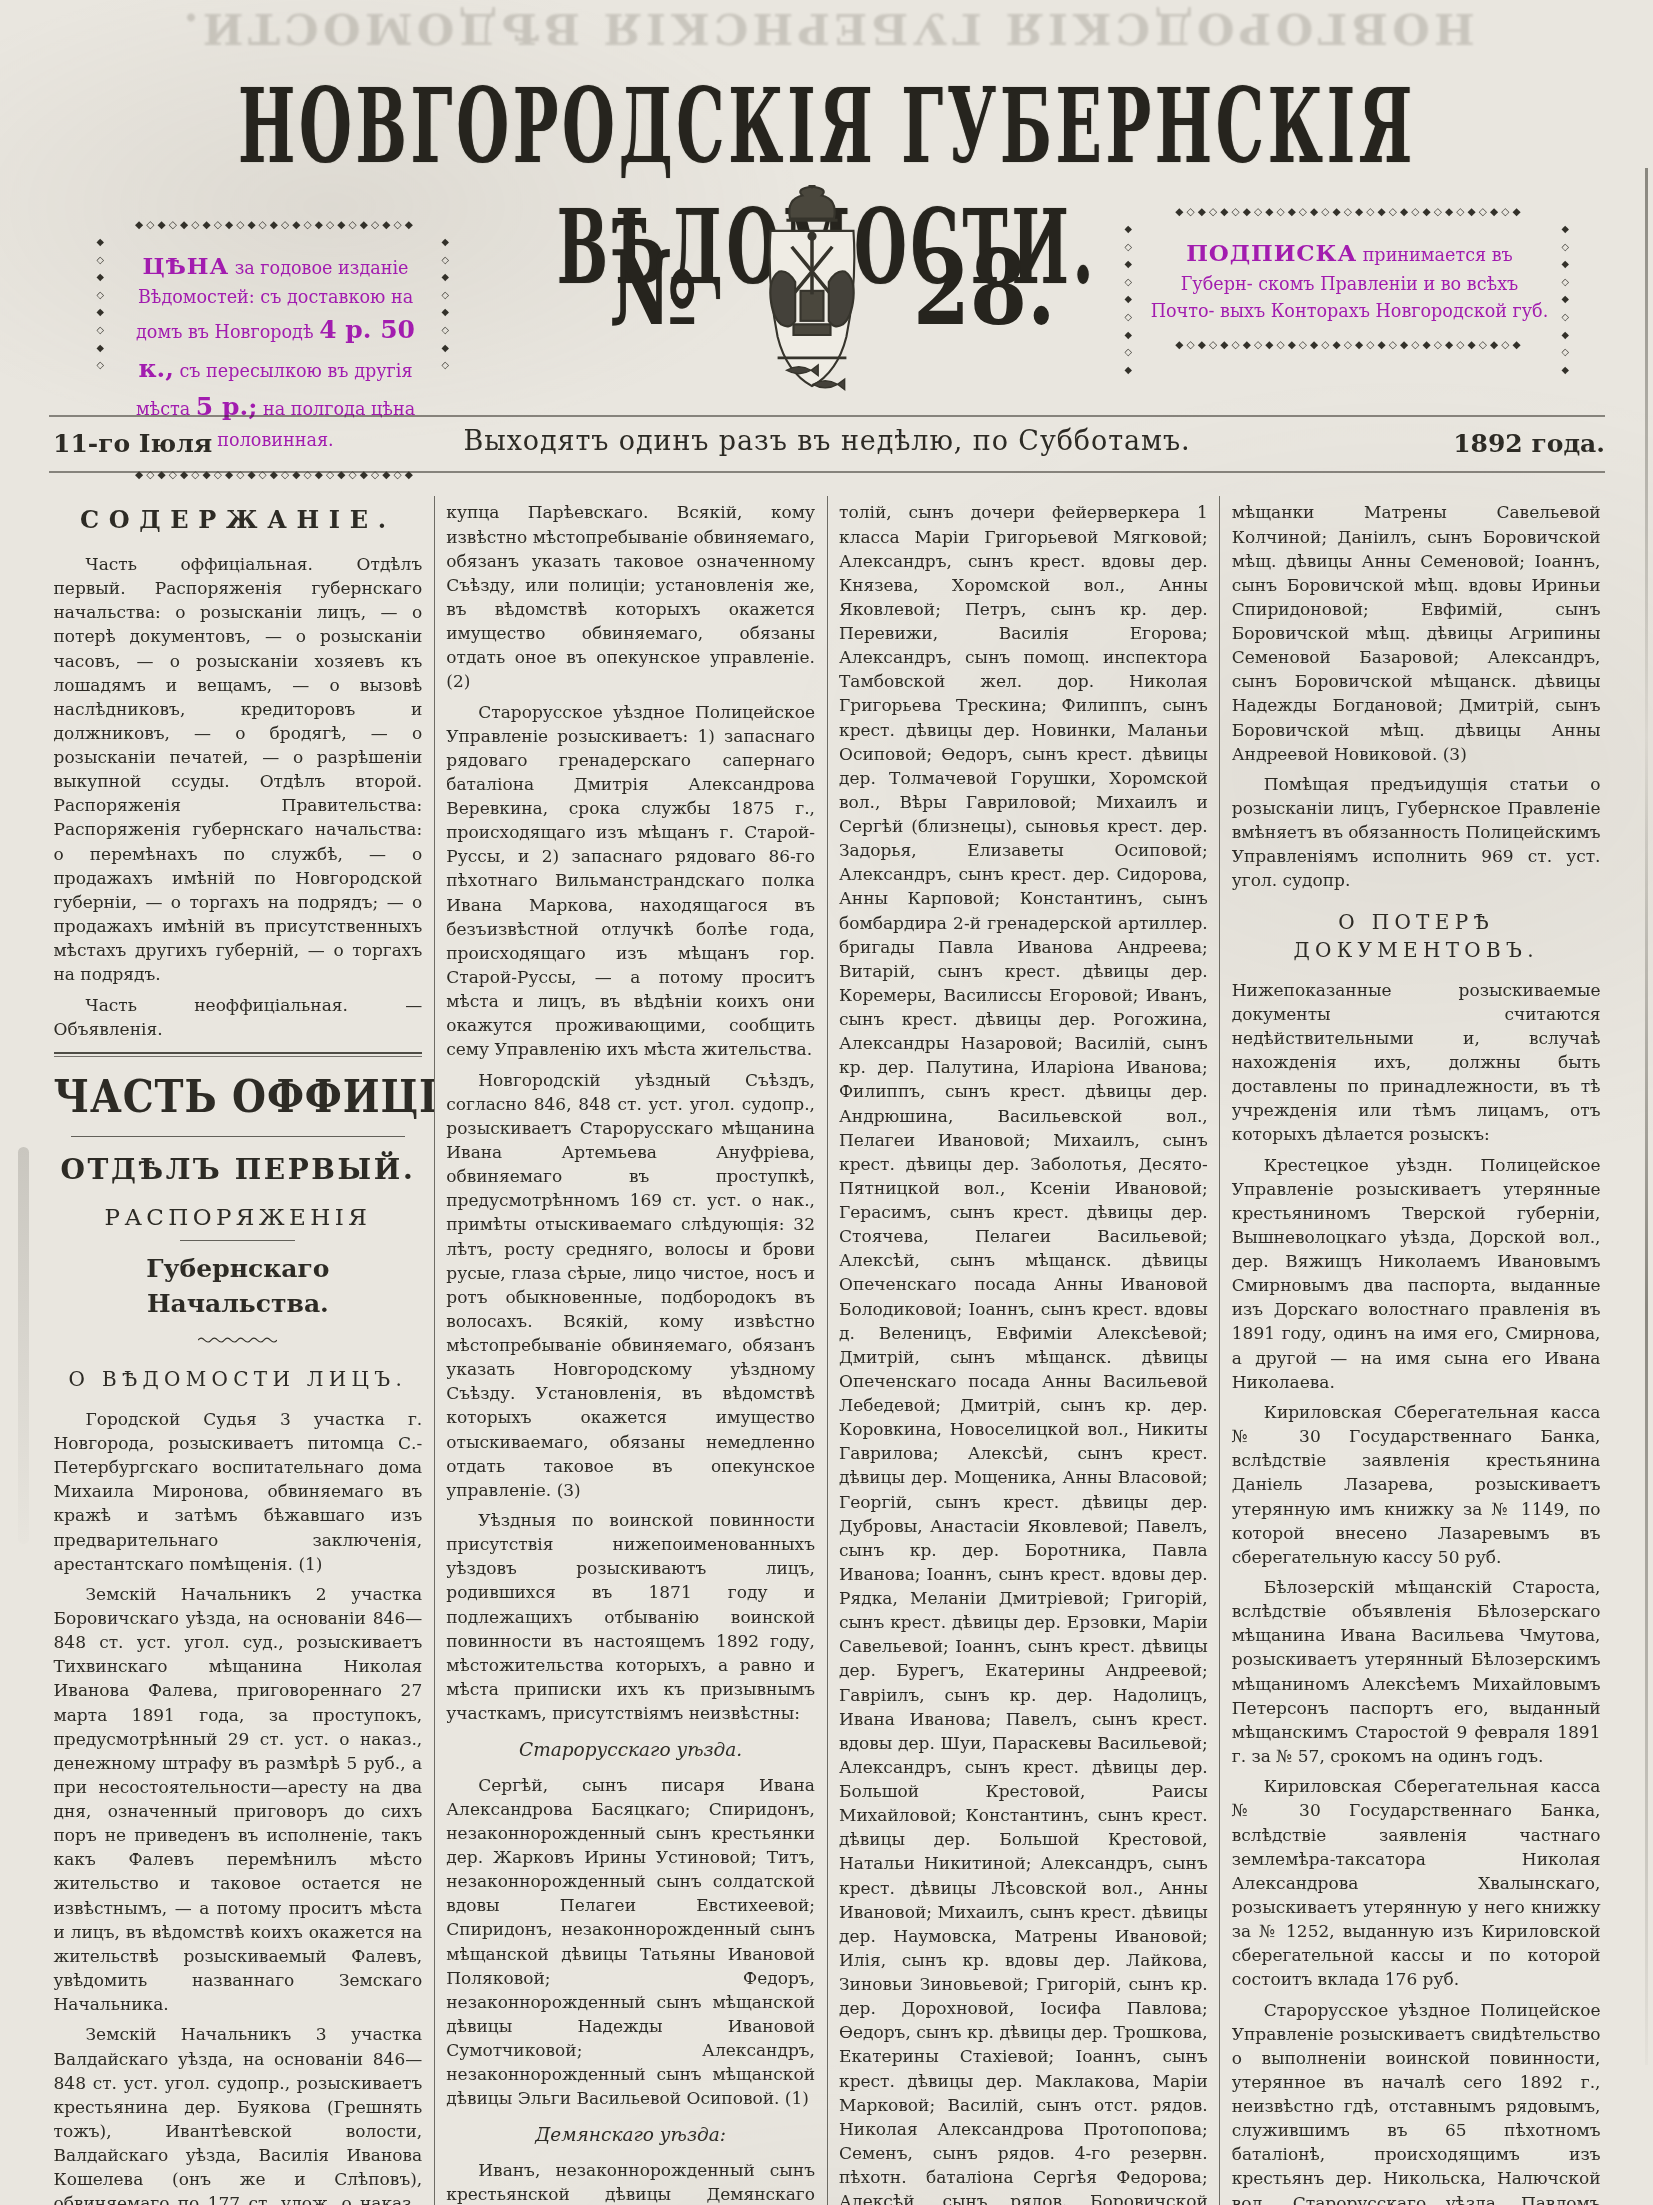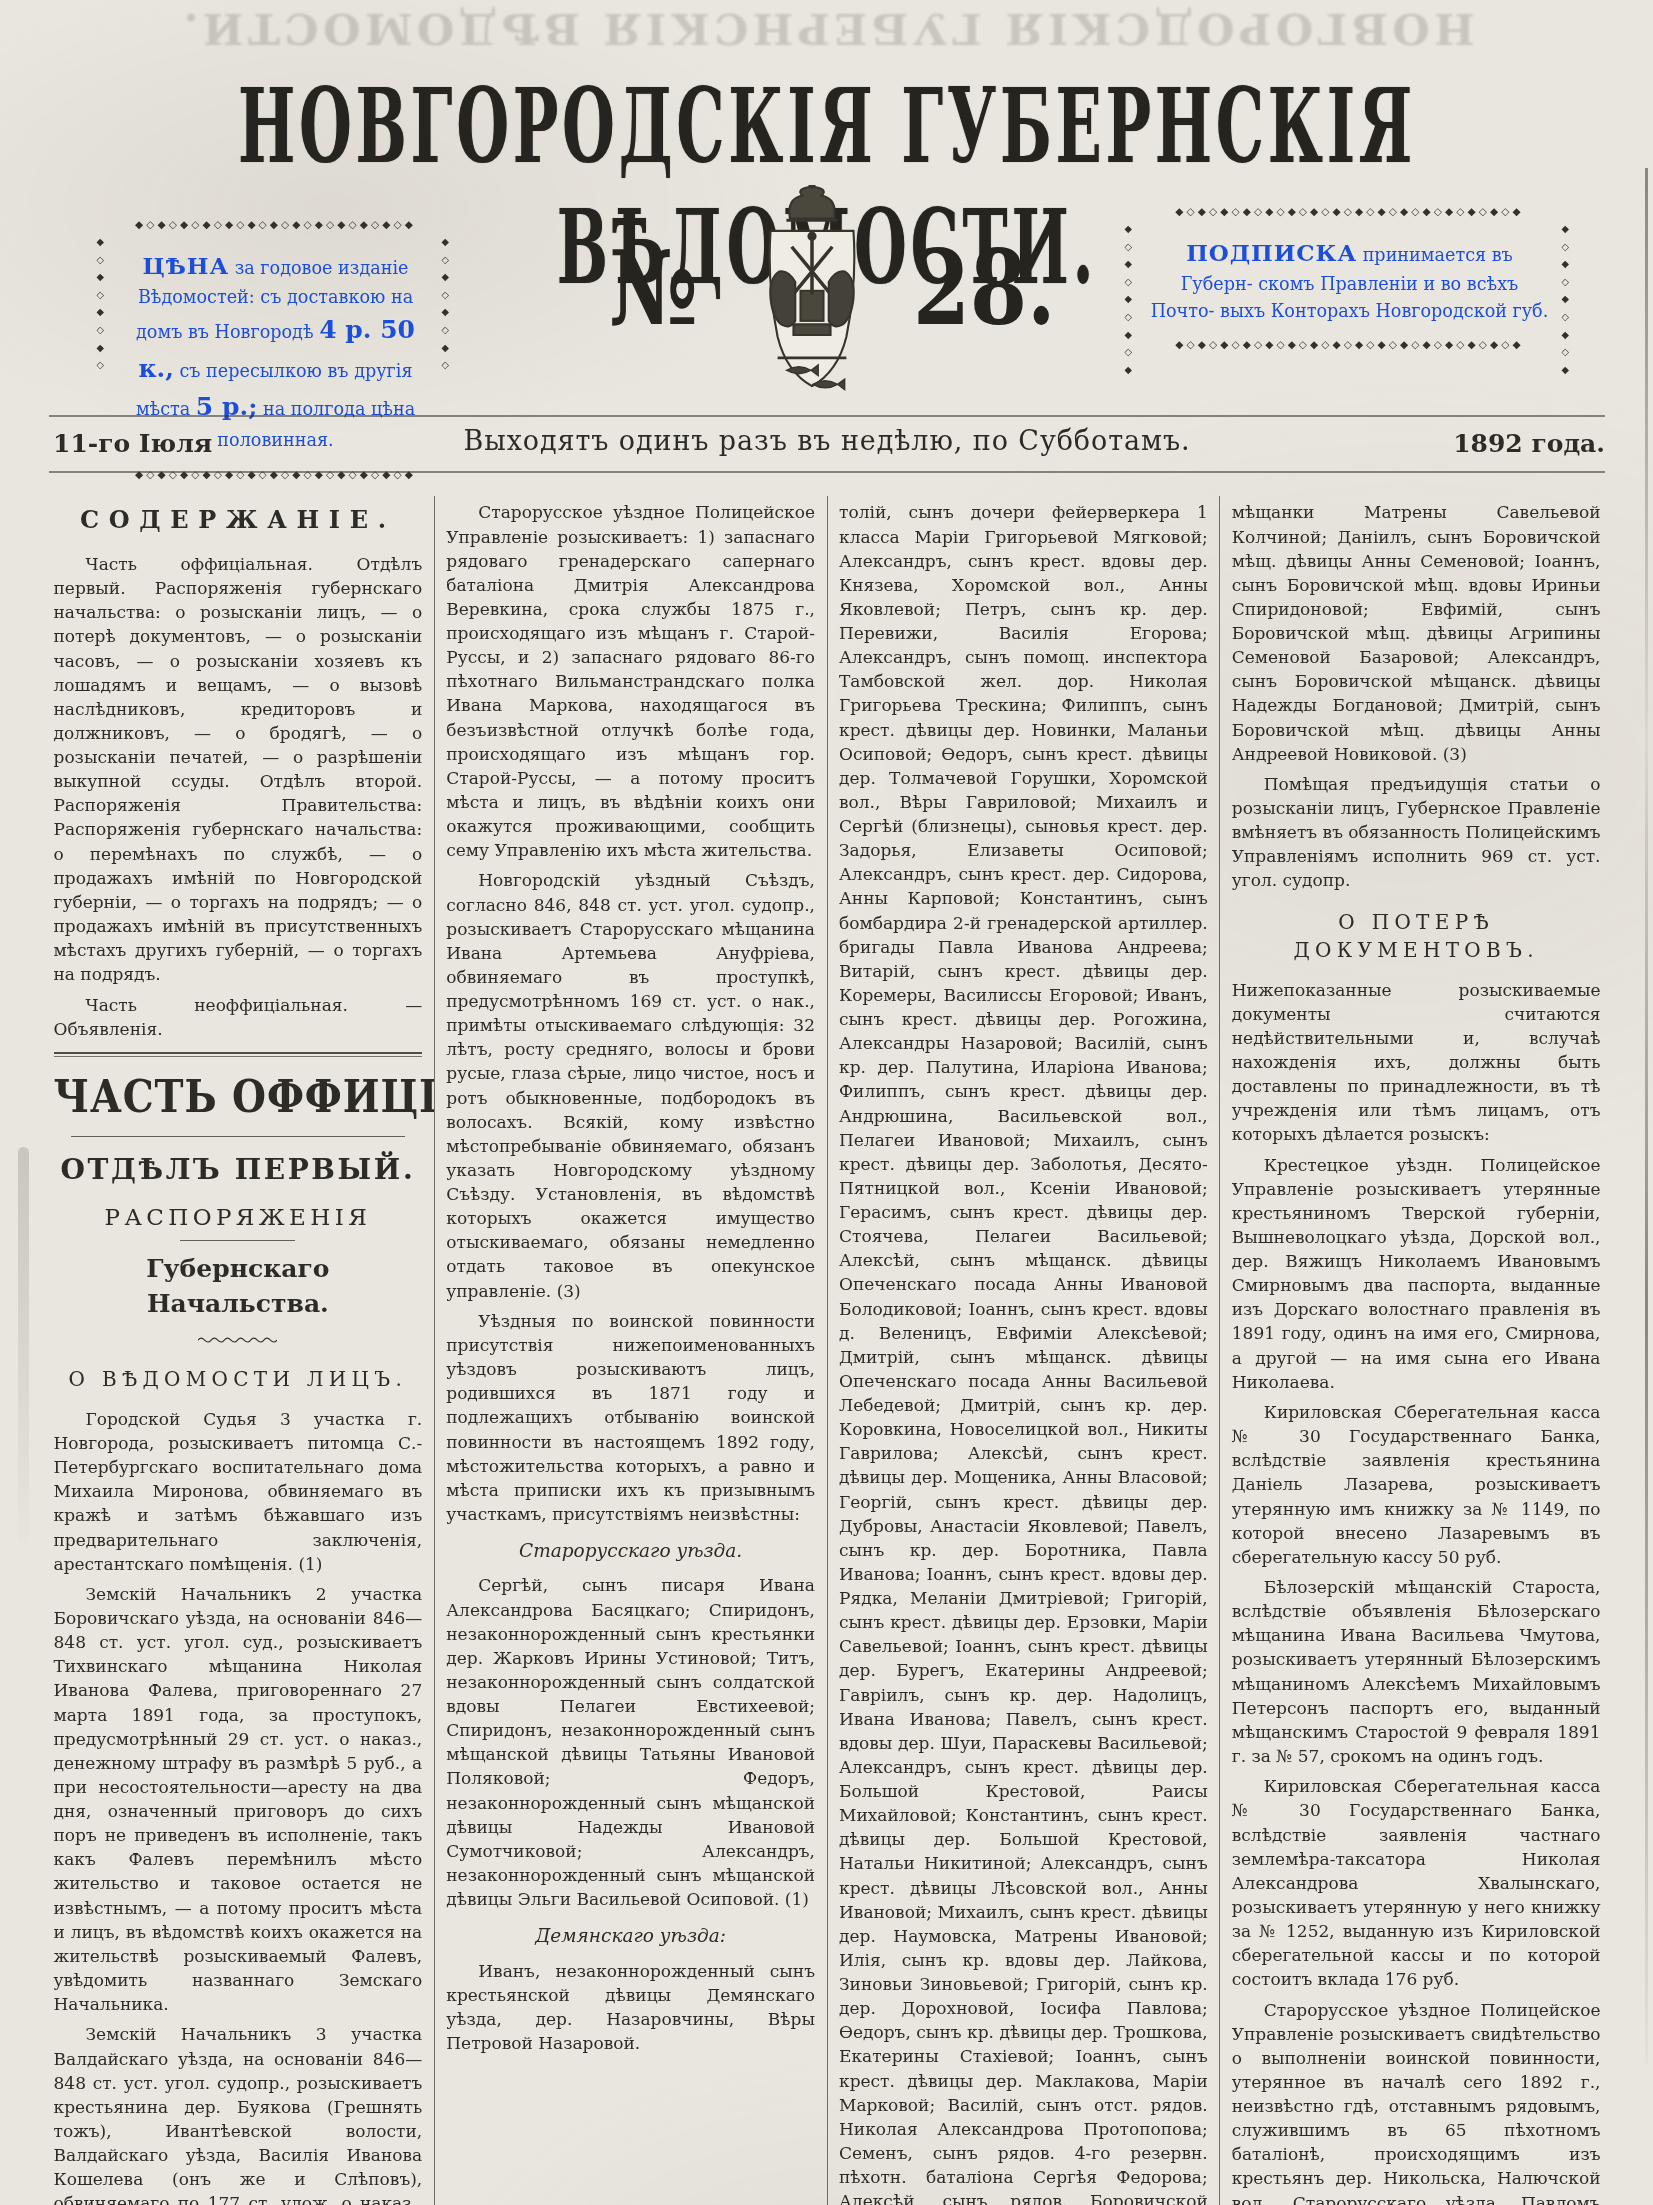--- a/index.html
+++ b/index.html
@@ -23,21 +23,21 @@
     font-size:66px;font-weight:bold;letter-spacing:4px;color:#26241e;
     transform:scale(.92,1.55);transform-origin:50% 0;
     text-shadow:0 0 0.9px rgba(40,38,30,.55);
   }
   .hairline{position:absolute;left:49px;right:49px;height:0;border-top:1.3px solid rgba(52,50,42,.55);}
   
   .orn-box{position:absolute;color:#2b2922;}
   .orn-row{font-family:"DejaVu Sans",sans-serif;font-size:10.6px;letter-spacing:3.1px;line-height:12.3px;white-space:nowrap;overflow:hidden;text-align:center;color:#33312a;}
   .orn-col{position:absolute;top:15px;bottom:15px;width:13.2px;font-family:"DejaVu Sans",sans-serif;font-size:9.7px;line-height:17.6px;word-break:break-all;overflow:hidden;color:#33312a;}
   .orn-col.left{left:-2.6px;} .orn-col.right{right:-2.6px;}
-  .orn-inner{padding:17.6px 22px 13.2px 22px;text-align:center;font-size:17.6px;line-height:1.55;color:#1d4ed8;}
+  .orn-inner{padding:17.6px 22px 13.2px 22px;text-align:center;font-size:17.6px;line-height:1.55;color:#a21caf;}
   .orn-inner .cap{font-size:23px;font-weight:bold;letter-spacing:0.9px;}
   .orn-inner .amt{font-size:25px;font-weight:bold;}
   
   .issue-sign,.issue-num{position:absolute;font-size:82px;font-weight:bold;color:#26241e;transform:scaleY(1.25);}
   .arms{position:absolute;}
   
   .dateline{position:absolute;left:49px;right:49px;top:421px;height:44px;}
   .dl-left{position:absolute;left:4px;top:8px;font-size:25px;font-weight:bold;}
   .dl-center{position:absolute;left:0;width:100%;text-align:center;top:4.4px;font-size:27px;font-weight:normal;letter-spacing:0.9px;}
   .dl-right{position:absolute;right:0;top:8px;font-size:25px;font-weight:bold;}
@@ -140,20 +140,21 @@
       <div class="b-h-bold">Губернскаго Начальства.</div>
       <div class="b-wavy"><svg width="79" height="6.2" viewBox="0 0 180 14">
           <path d="M0 7 q7 -9 15 0 t15 0 t15 0 t15 0 t15 0 t15 0 t15 0 t15 0 t15 0 t15 0 t15 0 t15 0" fill="none" stroke="#36342c" stroke-width="2.4"></path>
         </svg></div>
       <div class="b-h-caps2">О ВѢДОМОСТИ ЛИЦЪ.</div>
       <div class="b-para">Городской Судья 3 участка г. Новгорода, розыскиваетъ питомца С.-Петербургскаго воспитательнаго дома Михаила Миронова, обвиняемаго въ кражѣ и затѣмъ бѣжавшаго изъ предварительнаго заключенія, арестантскаго помѣщенія. (1)</div>
       <div class="b-para">Земскій Начальникъ 2 участка Боровичскаго уѣзда, на основаніи 846—848 ст. уст. угол. суд., розыскиваетъ Тихвинскаго мѣщанина Николая Иванова Фалева, приговореннаго 27 марта 1891 года, за проступокъ, предусмотрѣнный 29 ст. уст. о наказ., денежному штрафу въ размѣрѣ 5 руб., а при несостоятельности—аресту на два дня, означенный приговоръ до сихъ поръ не приведенъ въ исполненіе, такъ какъ Фалевъ перемѣнилъ мѣсто жительство и таковое остается не извѣстнымъ, — а потому проситъ мѣста и лицъ, въ вѣдомствѣ коихъ окажется на жительствѣ розыскиваемый Фалевъ, увѣдомить названнаго Земскаго Начальника.</div>
       <div class="b-para">Земскій Начальникъ 3 участка Валдайскаго уѣзда, на основаніи 846—848 ст. уст. угол. судопр., розыскиваетъ крестьянина дер. Буякова (Грешнять тожъ), Ивантѣевской волости, Валдайскаго уѣзда, Василія Иванова Кошелева (онъ же и Слѣповъ), обвиняемаго по 177 ст. улож. о наказ., въ присвоеніи и растратѣ лошади съ упряжью, взятой имъ, Кошелевымъ, на время, отъ кр. дер. Перхова, Рядовской вол., Боровичскаго уѣзда Василія Алексѣева; примѣты отыскиваемаго Кошелева: 35 лѣтъ, росту выше средняго, волосы и брови русые, борода рѣдкая русая, лицо продолговатое и нѣсколько щедроватое, слѣпъ на оба глаза, говоритъ (или поетъ) баритономъ, занимается прошеніемъ милостыни. Всякій, кому извѣстно мѣстопробываніе розыскиваемаго Кошелева, обязанъ указать упомянутому Земскому Начальнику, или мѣстной полиціи, гдѣ онъ, Кошелевъ, находится.</div>
     </div>
   <div class="col">
+      <div class="b-para-noindent">купца Парѣевскаго. Всякій, кому извѣстно мѣстопребываніе обвиняемаго, обязанъ указать таковое означенному Съѣзду, или полиціи; установленія же, въ вѣдомствѣ которыхъ окажется имущество обвиняемаго, обязаны отдать оное въ опекунское управленіе. (2)</div>
       <div class="b-para">Старорусское уѣздное Полицейское Управленіе розыскиваетъ: 1) запаснаго рядоваго гренадерскаго сапернаго баталіона Дмитрія Александрова Веревкина, срока службы 1875 г., происходящаго изъ мѣщанъ г. Старой-Руссы, и 2) запаснаго рядоваго 86-го пѣхотнаго Вильманстрандскаго полка Ивана Маркова, находящагося въ безъизвѣстной отлучкѣ болѣе года, происходящаго изъ мѣщанъ гор. Старой-Руссы, — а потому проситъ мѣста и лицъ, въ вѣдѣніи коихъ они окажутся проживающими, сообщить сему Управленію ихъ мѣста жительства.</div>
       <div class="b-para">Новгородскій уѣздный Съѣздъ, согласно 846, 848 ст. уст. угол. судопр., розыскиваетъ Старорусскаго мѣщанина Ивана Артемьева Ануфріева, обвиняемаго въ проступкѣ, предусмотрѣнномъ 169 ст. уст. о нак., примѣты отыскиваемаго слѣдующія: 32 лѣтъ, росту средняго, волосы и брови русые, глаза сѣрые, лицо чистое, носъ и ротъ обыкновенные, подбородокъ въ волосахъ. Всякій, кому извѣстно мѣстопребываніе обвиняемаго, обязанъ указать Новгородскому уѣздному Съѣзду. Установленія, въ вѣдомствѣ которыхъ окажется имущество отыскиваемаго, обязаны немедленно отдать таковое въ опекунское управленіе. (3)</div>
       <div class="b-para">Уѣздныя по воинской повинности присутствія нижепоименованныхъ уѣздовъ розыскиваютъ лицъ, родившихся въ 1871 году и подлежащихъ отбыванію воинской повинности въ настоящемъ 1892 году, мѣстожительства которыхъ, а равно и мѣста приписки ихъ къ призывнымъ участкамъ, присутствіямъ неизвѣстны:</div>
       <div class="b-h-italic">Старорусскаго уѣзда.</div>
       <div class="b-para">Сергѣй, сынъ писаря Ивана Александрова Басяцкаго; Спиридонъ, незаконнорожденный сынъ крестьянки дер. Жарковъ Ирины Устиновой; Титъ, незаконнорожденный сынъ солдатской вдовы Пелагеи Евстихеевой; Спиридонъ, незаконнорожденный сынъ мѣщанской дѣвицы Татьяны Ивановой Поляковой; Федоръ, незаконнорожденный сынъ мѣщанской дѣвицы Надежды Ивановой Сумотчиковой; Александръ, незаконнорожденный сынъ мѣщанской дѣвицы Эльги Васильевой Осиповой. (1)</div>
       <div class="b-h-italic">Демянскаго уѣзда:</div>
       <div class="b-para">Иванъ, незаконнорожденный сынъ крестьянской дѣвицы Демянскаго уѣзда, дер. Назаровчины, Вѣры Петровой Назаровой.</div>
     </div>
   <div class="col">
       <div class="b-para-noindent">толій, сынъ дочери фейерверкера 1 класса Маріи Григорьевой Мягковой; Александръ, сынъ крест. вдовы дер. Князева, Хоромской вол., Анны Яковлевой; Петръ, сынъ кр. дер. Перевижи, Василія Егорова; Александръ, сынъ помощ. инспектора Тамбовской жел. дор. Николая Григорьева Трескина; Филиппъ, сынъ крест. дѣвицы дер. Новинки, Маланьи Осиповой; Ѳедоръ, сынъ крест. дѣвицы дер. Толмачевой Горушки, Хоромской вол., Вѣры Гавриловой; Михаилъ и Сергѣй (близнецы), сыновья крест. дер. Задорья, Елизаветы Осиповой; Александръ, сынъ крест. дер. Сидорова, Анны Карповой; Константинъ, сынъ бомбардира 2-й гренадерской артиллер. бригады Павла Иванова Андреева; Витарій, сынъ крест. дѣвицы дер. Коремеры, Василиссы Егоровой; Иванъ, сынъ крест. дѣвицы дер. Рогожина, Александры Назаровой; Василій, сынъ кр. дер. Палутина, Иларіона Иванова; Филиппъ, сынъ крест. дѣвицы дер. Андрюшина, Васильевской вол., Пелагеи Ивановой; Михаилъ, сынъ крест. дѣвицы дер. Заболотья, Десято-Пятницкой вол., Ксеніи Ивановой; Герасимъ, сынъ крест. дѣвицы дер. Стоячева, Пелагеи Васильевой; Алексѣй, сынъ мѣщанск. дѣвицы Опеченскаго посада Анны Ивановой Болодиковой; Іоаннъ, сынъ крест. вдовы д. Веленицъ, Евфиміи Алексѣевой; Дмитрій, сынъ мѣщанск. дѣвицы Опеченскаго посада Анны Васильевой Лебедевой; Дмитрій, сынъ кр. дер. Коровкина, Новоселицкой вол., Никиты Гаврилова; Алексѣй, сынъ крест. дѣвицы дер. Мощеника, Анны Власовой; Георгій, сынъ крест. дѣвицы дер. Дубровы, Анастасіи Яковлевой; Павелъ, сынъ кр. дер. Боротника, Павла Иванова; Іоаннъ, сынъ крест. вдовы дер. Рядка, Меланіи Дмитріевой; Григорій, сынъ крест. дѣвицы дер. Ерзовки, Маріи Савельевой; Іоаннъ, сынъ крест. дѣвицы дер. Бурегъ, Екатерины Андреевой; Гавріилъ, сынъ кр. дер. Надолицъ, Ивана Иванова; Павелъ, сынъ крест. вдовы дер. Шуи, Параскевы Васильевой; Александръ, сынъ крест. дѣвицы дер. Большой Крестовой, Раисы Михайловой; Константинъ, сынъ крест. дѣвицы дер. Большой Крестовой, Натальи Никитиной; Александръ, сынъ крест. дѣвицы Лѣсовской вол., Анны Ивановой; Михаилъ, сынъ крест. дѣвицы дер. Наумовска, Матрены Ивановой; Илія, сынъ кр. вдовы дер. Лайкова, Зиновьи Зиновьевой; Григорій, сынъ кр. дер. Дорохновой, Іосифа Павлова; Ѳедоръ, сынъ кр. дѣвицы дер. Трошкова, Екатерины Стахіевой; Іоаннъ, сынъ крест. дѣвицы дер. Маклакова, Маріи Марковой; Василій, сынъ отст. рядов. Николая Александрова Протопопова; Семенъ, сынъ рядов. 4-го резервн. пѣхотн. баталіона Сергѣя Федорова; Алексѣй, сынъ рядов. Боровичской инвалидной команды Трофима Михайлова; Василій, сынъ кр. Дмитрія Фаддеева; Іоаннъ, сынъ вдовы чиновника Елизаветы Ильиной Акридевой; Семенъ, сынъ рядов. 4 резервн. пѣхотн. баталіона Сергѣя Никифорова; Павелъ, сынъ отст. капитана Павла Иванова Веревочкина; Николай, сынъ рядов. 4 рез. пѣх. баталіона Артемія Михѣева; Моисей, сынъ рядов. Новгородской команды Митрофана Степанова; Алексѣй, сынъ Боровичской мѣщанск. вдовы Авдотьи Гавриловой Богдановой; Константинъ, сынъ Боровичской мѣщ. вдовы Маріи Варламовой; Іоаннъ, сынъ Боровичской мѣщ. дѣвицы Маріи Дмитріевой Спиридоновой; Алексѣй, сынъ Боровичской</div>

